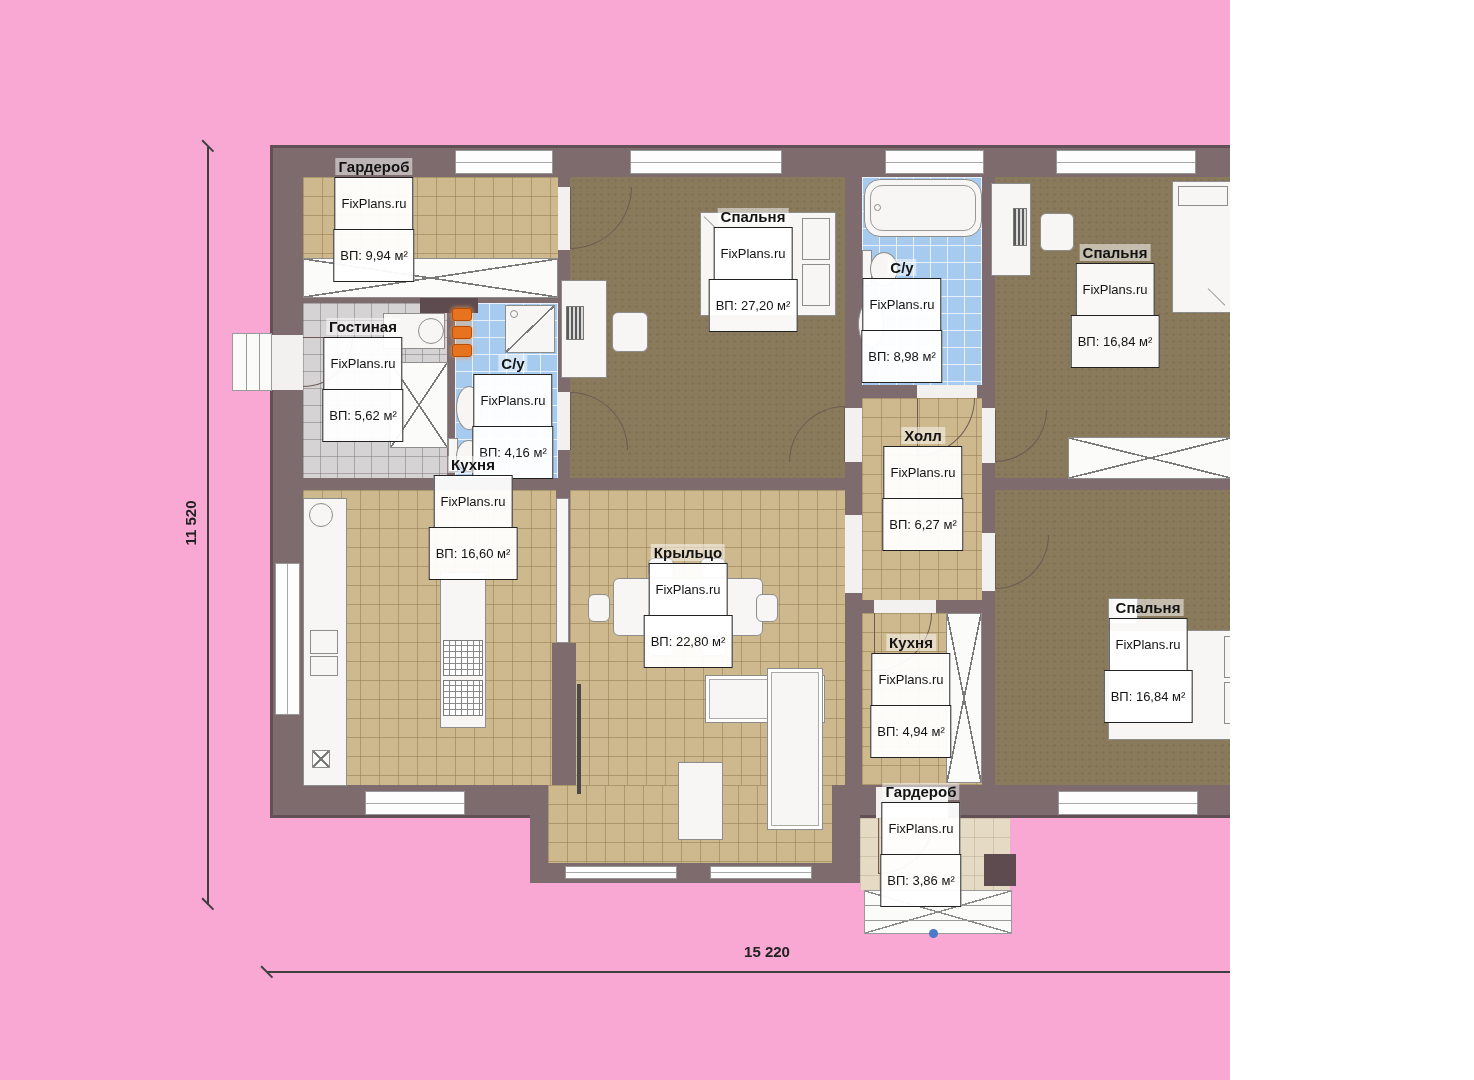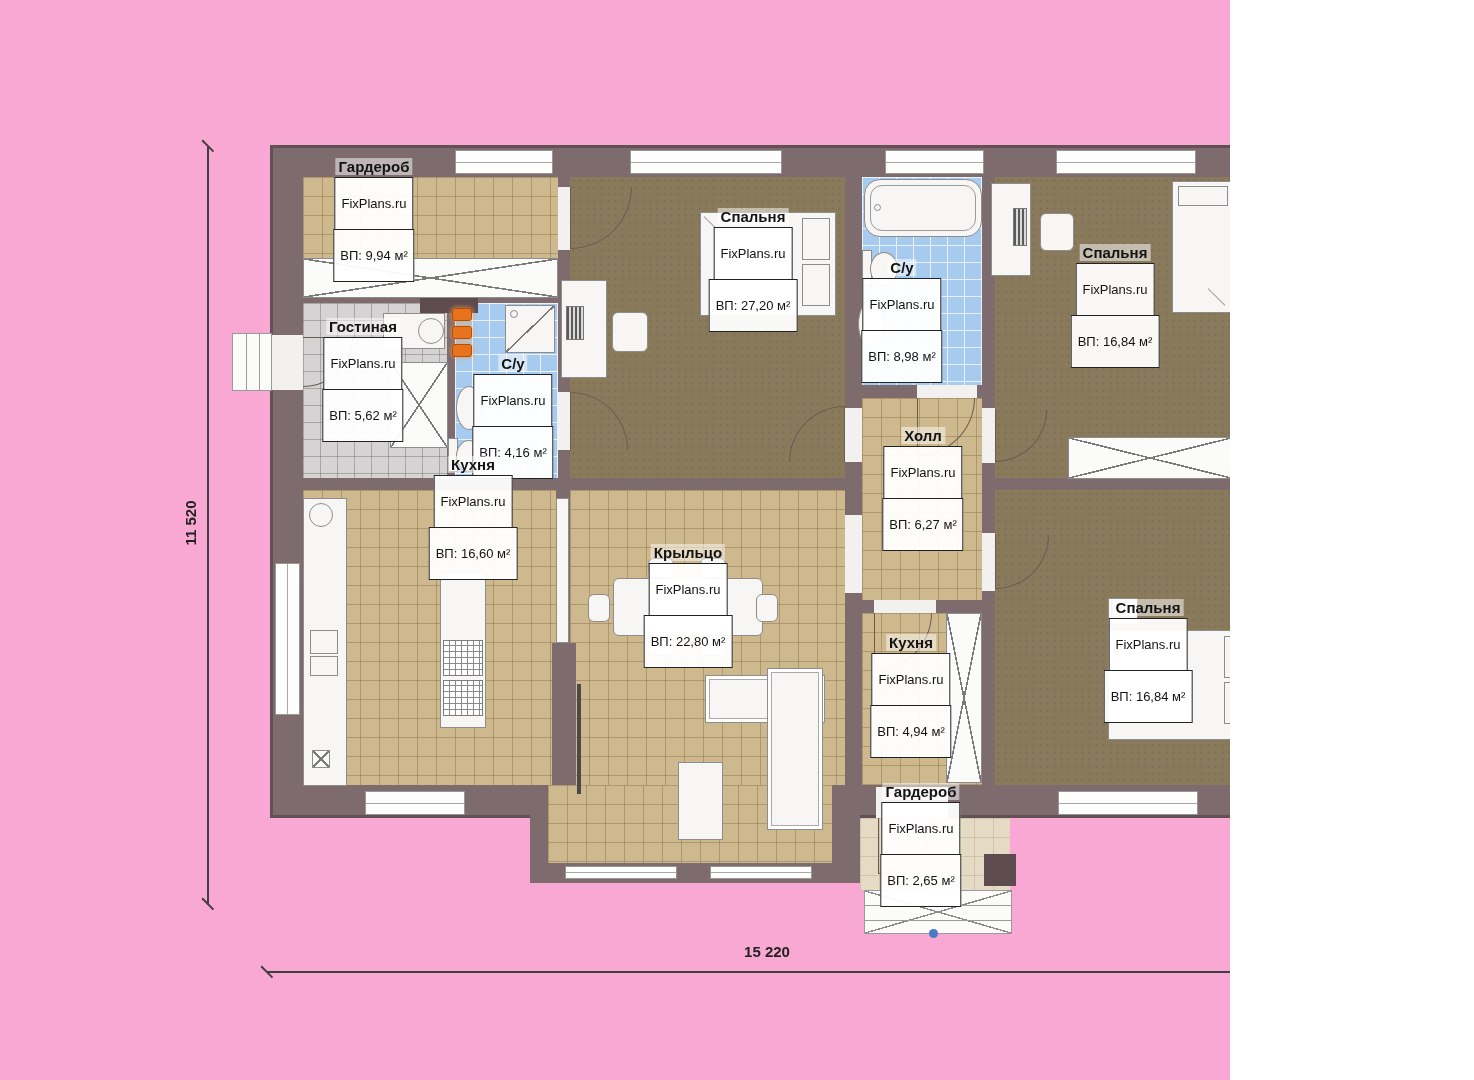--- a/index.html
+++ b/index.html
@@ -254,21 +254,21 @@
     <span class="rl-box second">ВП: 4,94 м²</span>
   </div>
   <div class="rlabel" style="left:1148px;top:661px">
     <span class="rl-name">Спальня</span>
     <span class="rl-box first">FixPlans.ru</span>
     <span class="rl-box second">ВП: 16,84 м²</span>
   </div>
   <div class="rlabel" style="left:921px;top:845px">
     <span class="rl-name">Гардероб</span>
     <span class="rl-box first">FixPlans.ru</span>
-    <span class="rl-box second">ВП: 2,65 м²</span>
+    <span class="rl-box second">ВП: 3,86 м²</span>
   </div>
 
   <div class="abs dim-line" style="left:207px;top:147px;width:1.5px;height:758px"></div>
   <div class="tick" style="left:200px;top:145px"></div>
   <div class="tick" style="left:200px;top:903px"></div>
   <div class="dim-label vert" style="left:190px;top:523px">11 520</div>
 
   <div class="abs dim-line" style="left:267px;top:971px;width:1001px;height:1.5px"></div>
   <div class="tick" style="left:259px;top:971px"></div>
   <div class="tick" style="left:1260px;top:971px"></div>

